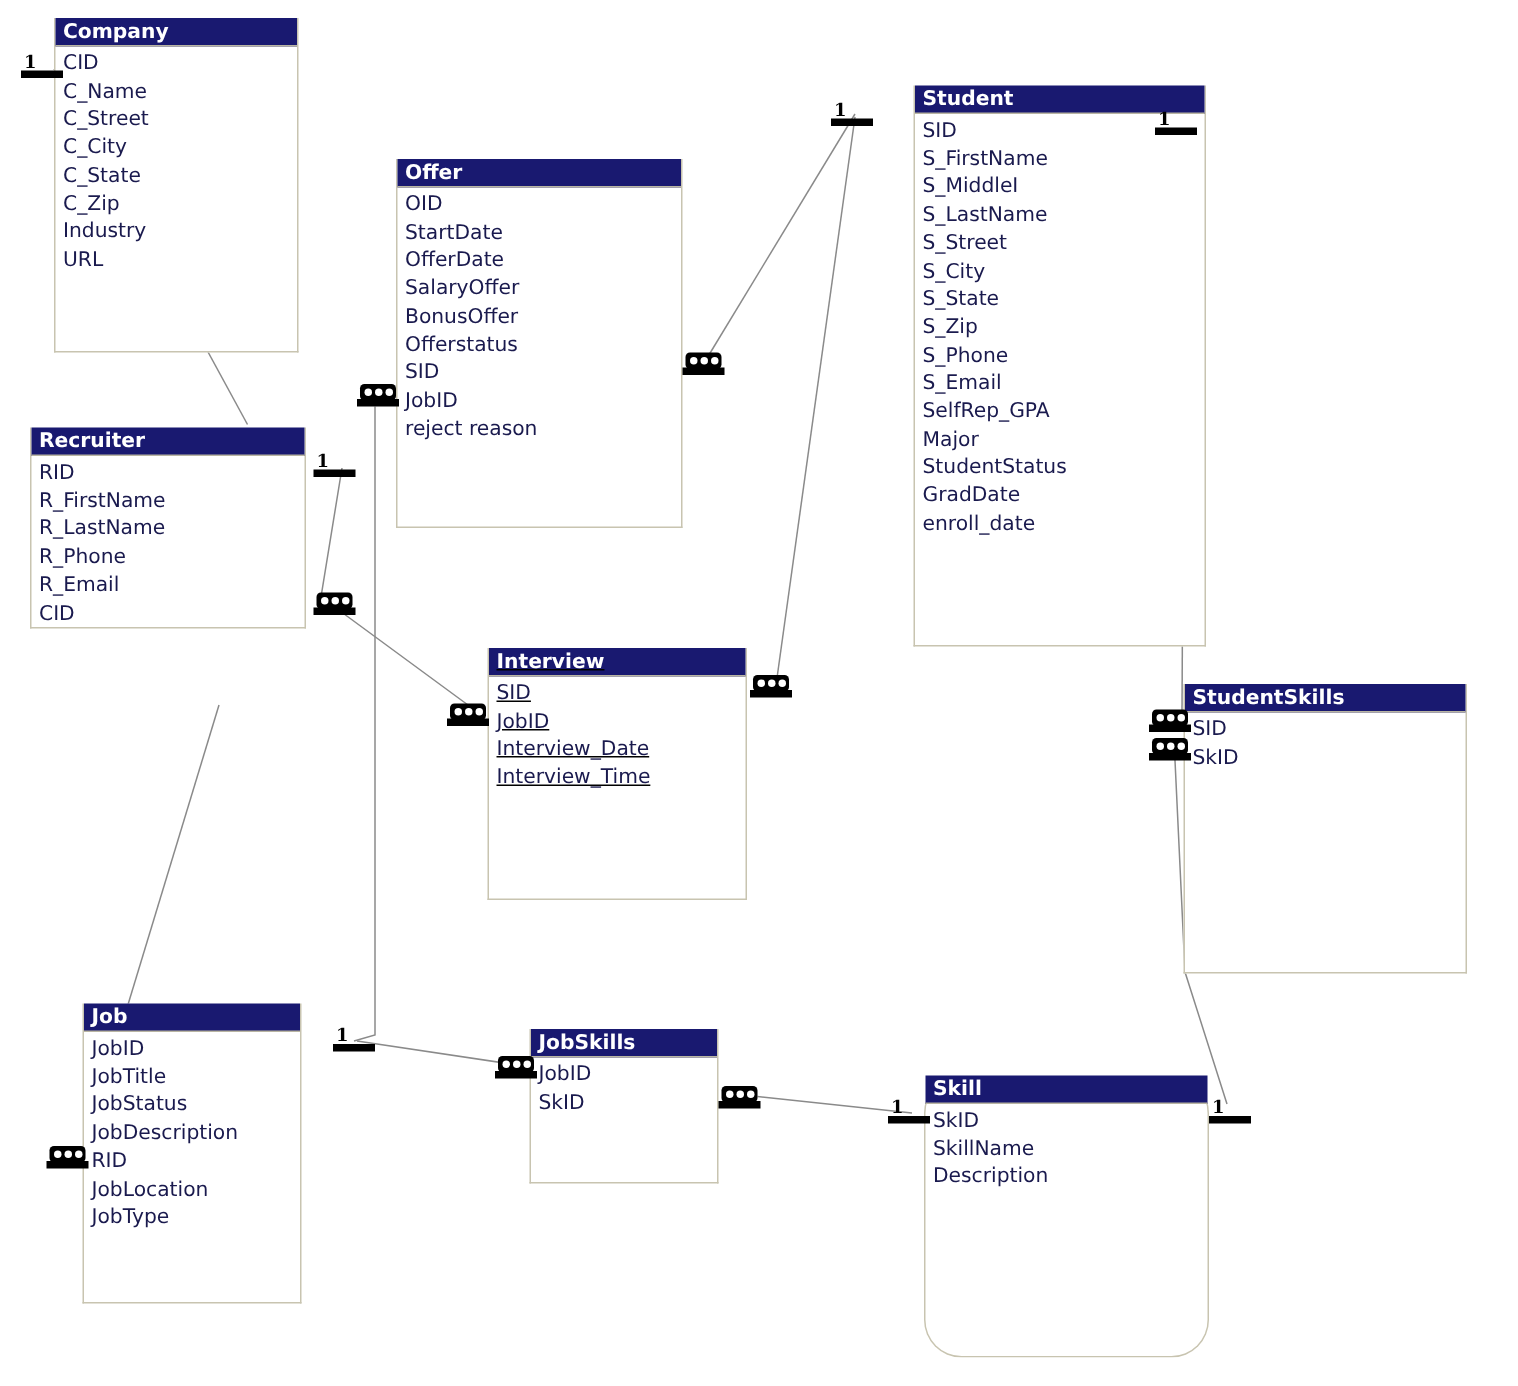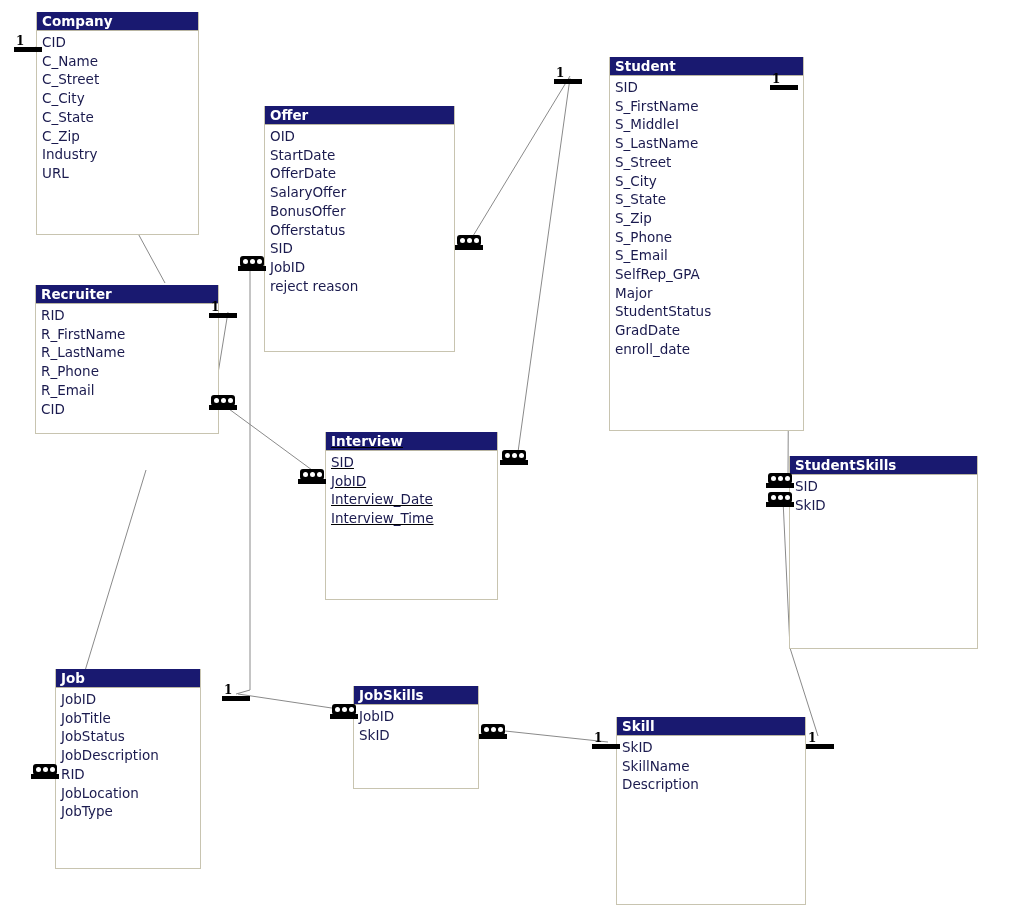--- a/index.html
+++ b/index.html
@@ -158,21 +158,21 @@
           <div class="attr">S_Zip</div>
           <div class="attr">S_Phone</div>
           <div class="attr">S_Email</div>
           <div class="attr">SelfRep_GPA</div>
           <div class="attr">Major</div>
           <div class="attr">StudentStatus</div>
           <div class="attr">GradDate</div>
           <div class="attr">enroll_date</div>
         </div>
       </div>
-      <div class="entity" style="left: 35px; top: 285px; width: 184px; height: 149px;">
+      <div class="entity" style="left: 20px; top: 285px; width: 184px; height: 134px;">
         <div class="entity-title">Recruiter</div>
         <div class="entity-attrs">
           <div class="attr">RID</div>
           <div class="attr">R_FirstName</div>
           <div class="attr">R_LastName</div>
           <div class="attr">R_Phone</div>
           <div class="attr">R_Email</div>
           <div class="attr">CID</div>
         </div>
       </div>
@@ -204,21 +204,21 @@
           <div class="attr">JobType</div>
         </div>
       </div>
       <div class="entity" style="left: 353px; top: 686px; width: 126px; height: 103px;">
         <div class="entity-title">JobSkills</div>
         <div class="entity-attrs">
           <div class="attr">JobID</div>
           <div class="attr">SkID</div>
         </div>
       </div>
-      <div class="entity" style="left: 616px; top: 717px; width: 190px; height: 188px;">
+      <div class="entity" style="left: 616px; top: 717px; width: 190px; height: 188px; border-radius: 25px;">
         <div class="entity-title">Skill</div>
         <div class="entity-attrs">
           <div class="attr">SkID</div>
           <div class="attr">SkillName</div>
           <div class="attr">Description</div>
         </div>
       </div>
     </div>
   <div id="marker-layer">
       <div class="marker one" style="left: 14px; top: 30px;">

